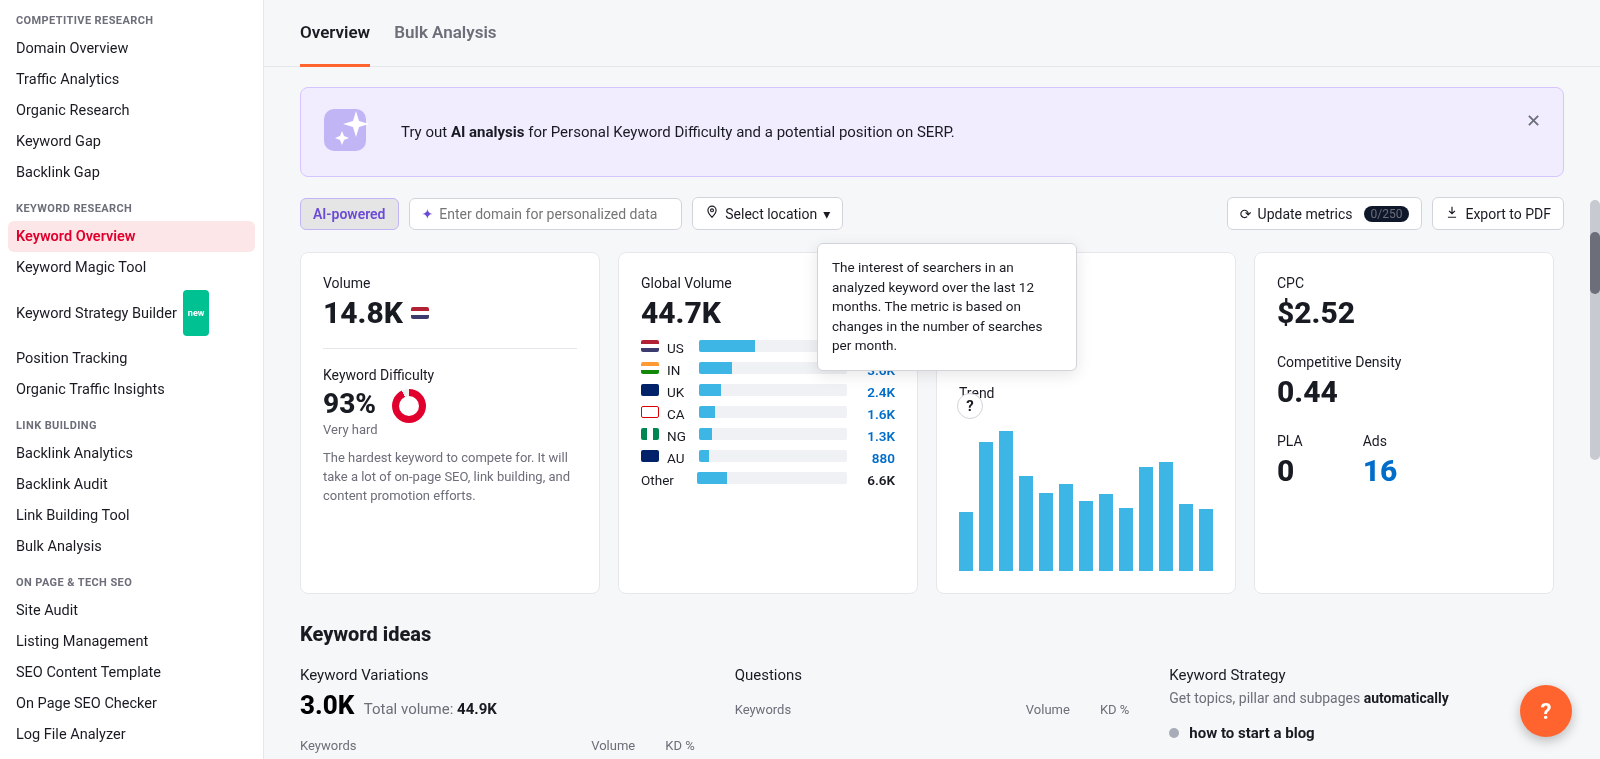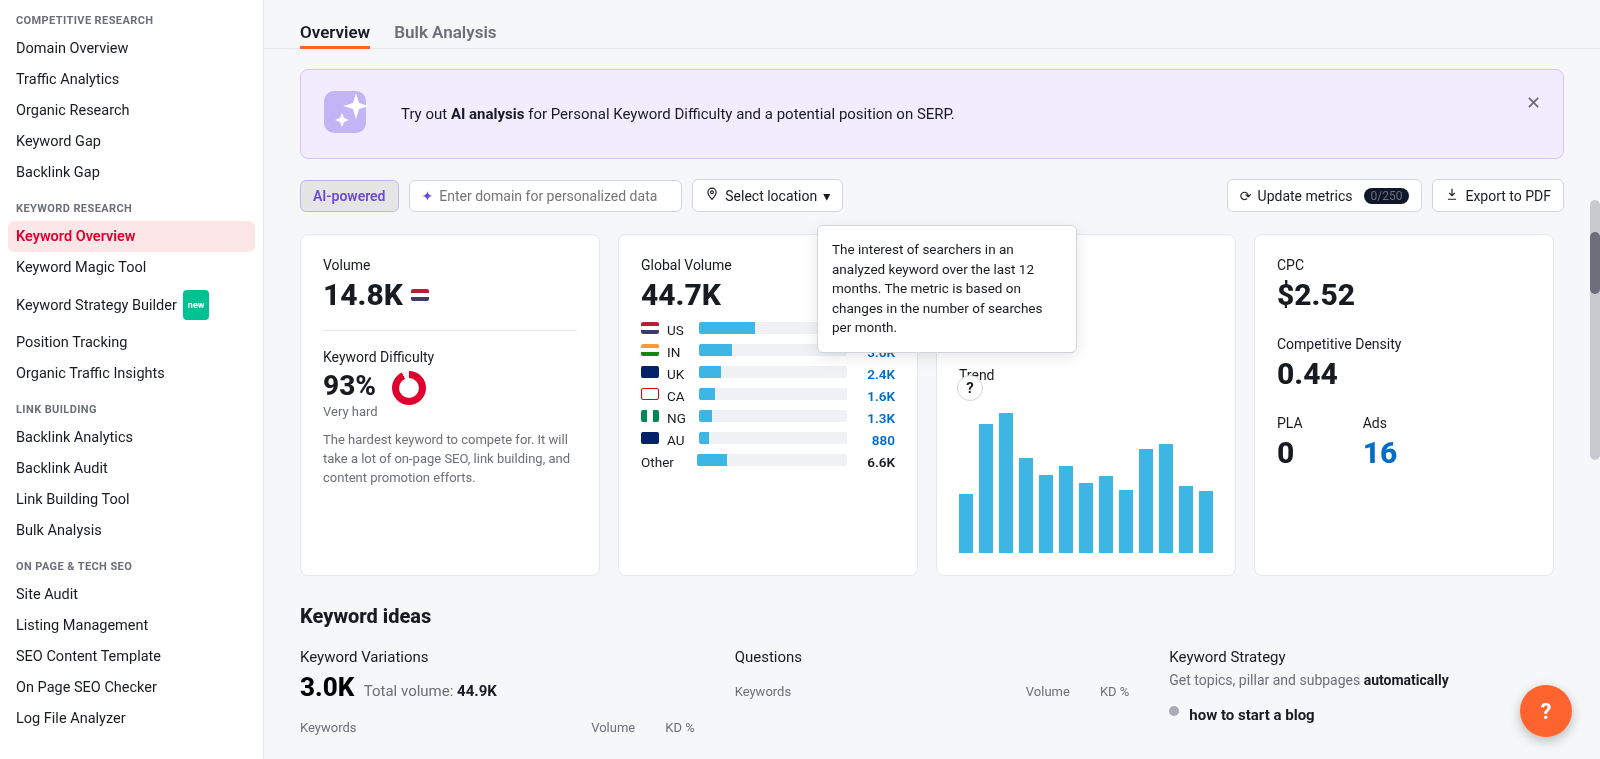--- a/index.html
+++ b/index.html
@@ -1,24 +1,24 @@
 <!DOCTYPE html>
 <html><head>
 <meta charset="utf-8">
 <style>
 *{box-sizing:border-box;margin:0;padding:0;font-family:-apple-system,BlinkMacSystemFont,"Segoe UI",Roboto,sans-serif}
 body{background:#f6f7f8;color:#191b23;font-size:14px;display:flex;height:759px;width:1600px;overflow:hidden}
 .sidebar{width:264px;background:#fff;border-right:1px solid #e5e7eb;padding:0 8px;overflow-y:auto;flex-shrink:0}
 .sb-header{font-size:11px;font-weight:700;color:#6c6e79;letter-spacing:.4px;padding:14px 8px 6px}
 .sb-item{display:flex;align-items:center;padding:7px 8px;color:#191b23;cursor:pointer;border-radius:6px;font-size:14.5px}
 .sb-item.active{background:#fce6e8;color:#e1002d;font-weight:600}
-.badge-new{background:#00c192;color:#fff;font-size:9px;font-weight:700;padding:10px 5px;border-radius:4px;margin-left:6px}
+.badge-new{background:#00c192;color:#fff;font-size:9px;font-weight:700;padding:18px 5px;border-radius:4px;margin-left:6px}
 .main{flex:1;display:flex;flex-direction:column;overflow:hidden}
 .tabs{display:flex;gap:24px;padding:14px 36px 0;border-bottom:1px solid #e5e7eb}
-.tab{padding:8px 0 4px;cursor:pointer;font-size:17px;color:#6c6e79;font-weight:600}
+.tab{padding:8px 0 22px;cursor:pointer;font-size:17px;color:#6c6e79;font-weight:600}
 .tab.active{color:#191b23;border-bottom:3px solid #ff642e;margin-bottom:-1px}
 .content{padding:20px 36px;overflow-y:auto;flex:1}
 .banner{display:flex;align-items:center;gap:20px;background:#f2ecff;border:1px solid #d6c5ff;border-radius:8px;padding:14px 20px;margin-bottom:20px;position:relative}
 .banner-icon{width:60px;height:60px;flex-shrink:0;display:flex;align-items:center;justify-content:center}
 .banner-text{flex:1;font-size:15px;color:#191b23}
 .banner-text b{font-weight:700}
 .banner-close{position:absolute;right:18px;top:18px;cursor:pointer;color:#6c6e79;font-size:18px;padding:4px}
 .toolbar{display:flex;align-items:center;gap:10px;margin-bottom:22px}
 .pill{display:inline-flex;align-items:center;gap:6px;padding:7px 12px;border:1px solid #d1d4db;border-radius:6px;background:#fff;cursor:pointer;font-size:14px;color:#191b23}
 .pill.ai{background:#e5e5e5;border-color:#c2b5f5;color:#6b4bd6;font-weight:600}
@@ -48,21 +48,21 @@
 .help-bubble{position:absolute;left:20px;top:140px;background:#fff;border:1px solid #d1d4db;border-radius:50%;width:26px;height:26px;display:flex;align-items:center;justify-content:center;font-weight:700;font-size:15px;z-index:5}
 .ads-link{color:#006dca}
 .section-title{font-size:20px;font-weight:800;margin:10px 0 20px}
 .ideas{display:grid;grid-template-columns:1fr 1fr 1fr;gap:40px}
 .idea-label{font-size:15px;color:#191b23;margin-bottom:6px}
 .idea-big{font-size:26px;font-weight:800;color:#000000;display:inline}
 .idea-sub{font-size:15px;color:#6c6e79;margin-left:6px}
 .idea-sub b{color:#191b23;font-weight:700}
 .ks-desc{font-size:14px;color:#6c6e79;margin:4px 0 12px}
 .ks-desc b{color:#191b23;font-weight:700}
-.ks-item{display:flex;gap:10px;font-size:15px;font-weight:700;padding:6px 0}
+.ks-item{display:flex;align-items:center;gap:10px;font-size:15px;font-weight:700;padding:6px 0}
 .ks-dot{width:10px;height:10px;border-radius:50%;background:#a8abb8;flex-shrink:0}
 .tbl-head{display:flex;justify-content:space-between;font-size:13px;color:#6c6e79;margin-top:18px;padding-bottom:6px}
 .tbl-head span:nth-child(2){margin-left:auto;margin-right:30px}
 .fab{position:fixed;bottom:22px;right:28px;width:52px;height:52px;border-radius:50%;background:#ff642e;color:#fff;display:flex;align-items:center;justify-content:center;font-size:22px;font-weight:700;cursor:pointer;box-shadow:0 4px 12px rgba(0,0,0,.25)}
 .flag-us{background:linear-gradient(#b22234 33%,#fff 33% 66%,#3c3b6e 66%)}
 .flag-in{background:linear-gradient(#ff9933 33%,#fff 33% 66%,#138808 66%)}
 .flag-uk{background:#012169}
 .flag-ca{background:#fff;border:1px solid #d00}
 .flag-ng{background:linear-gradient(90deg,#008751 33%,#fff 33% 66%,#008751 66%)}
 .flag-au{background:#012169}

